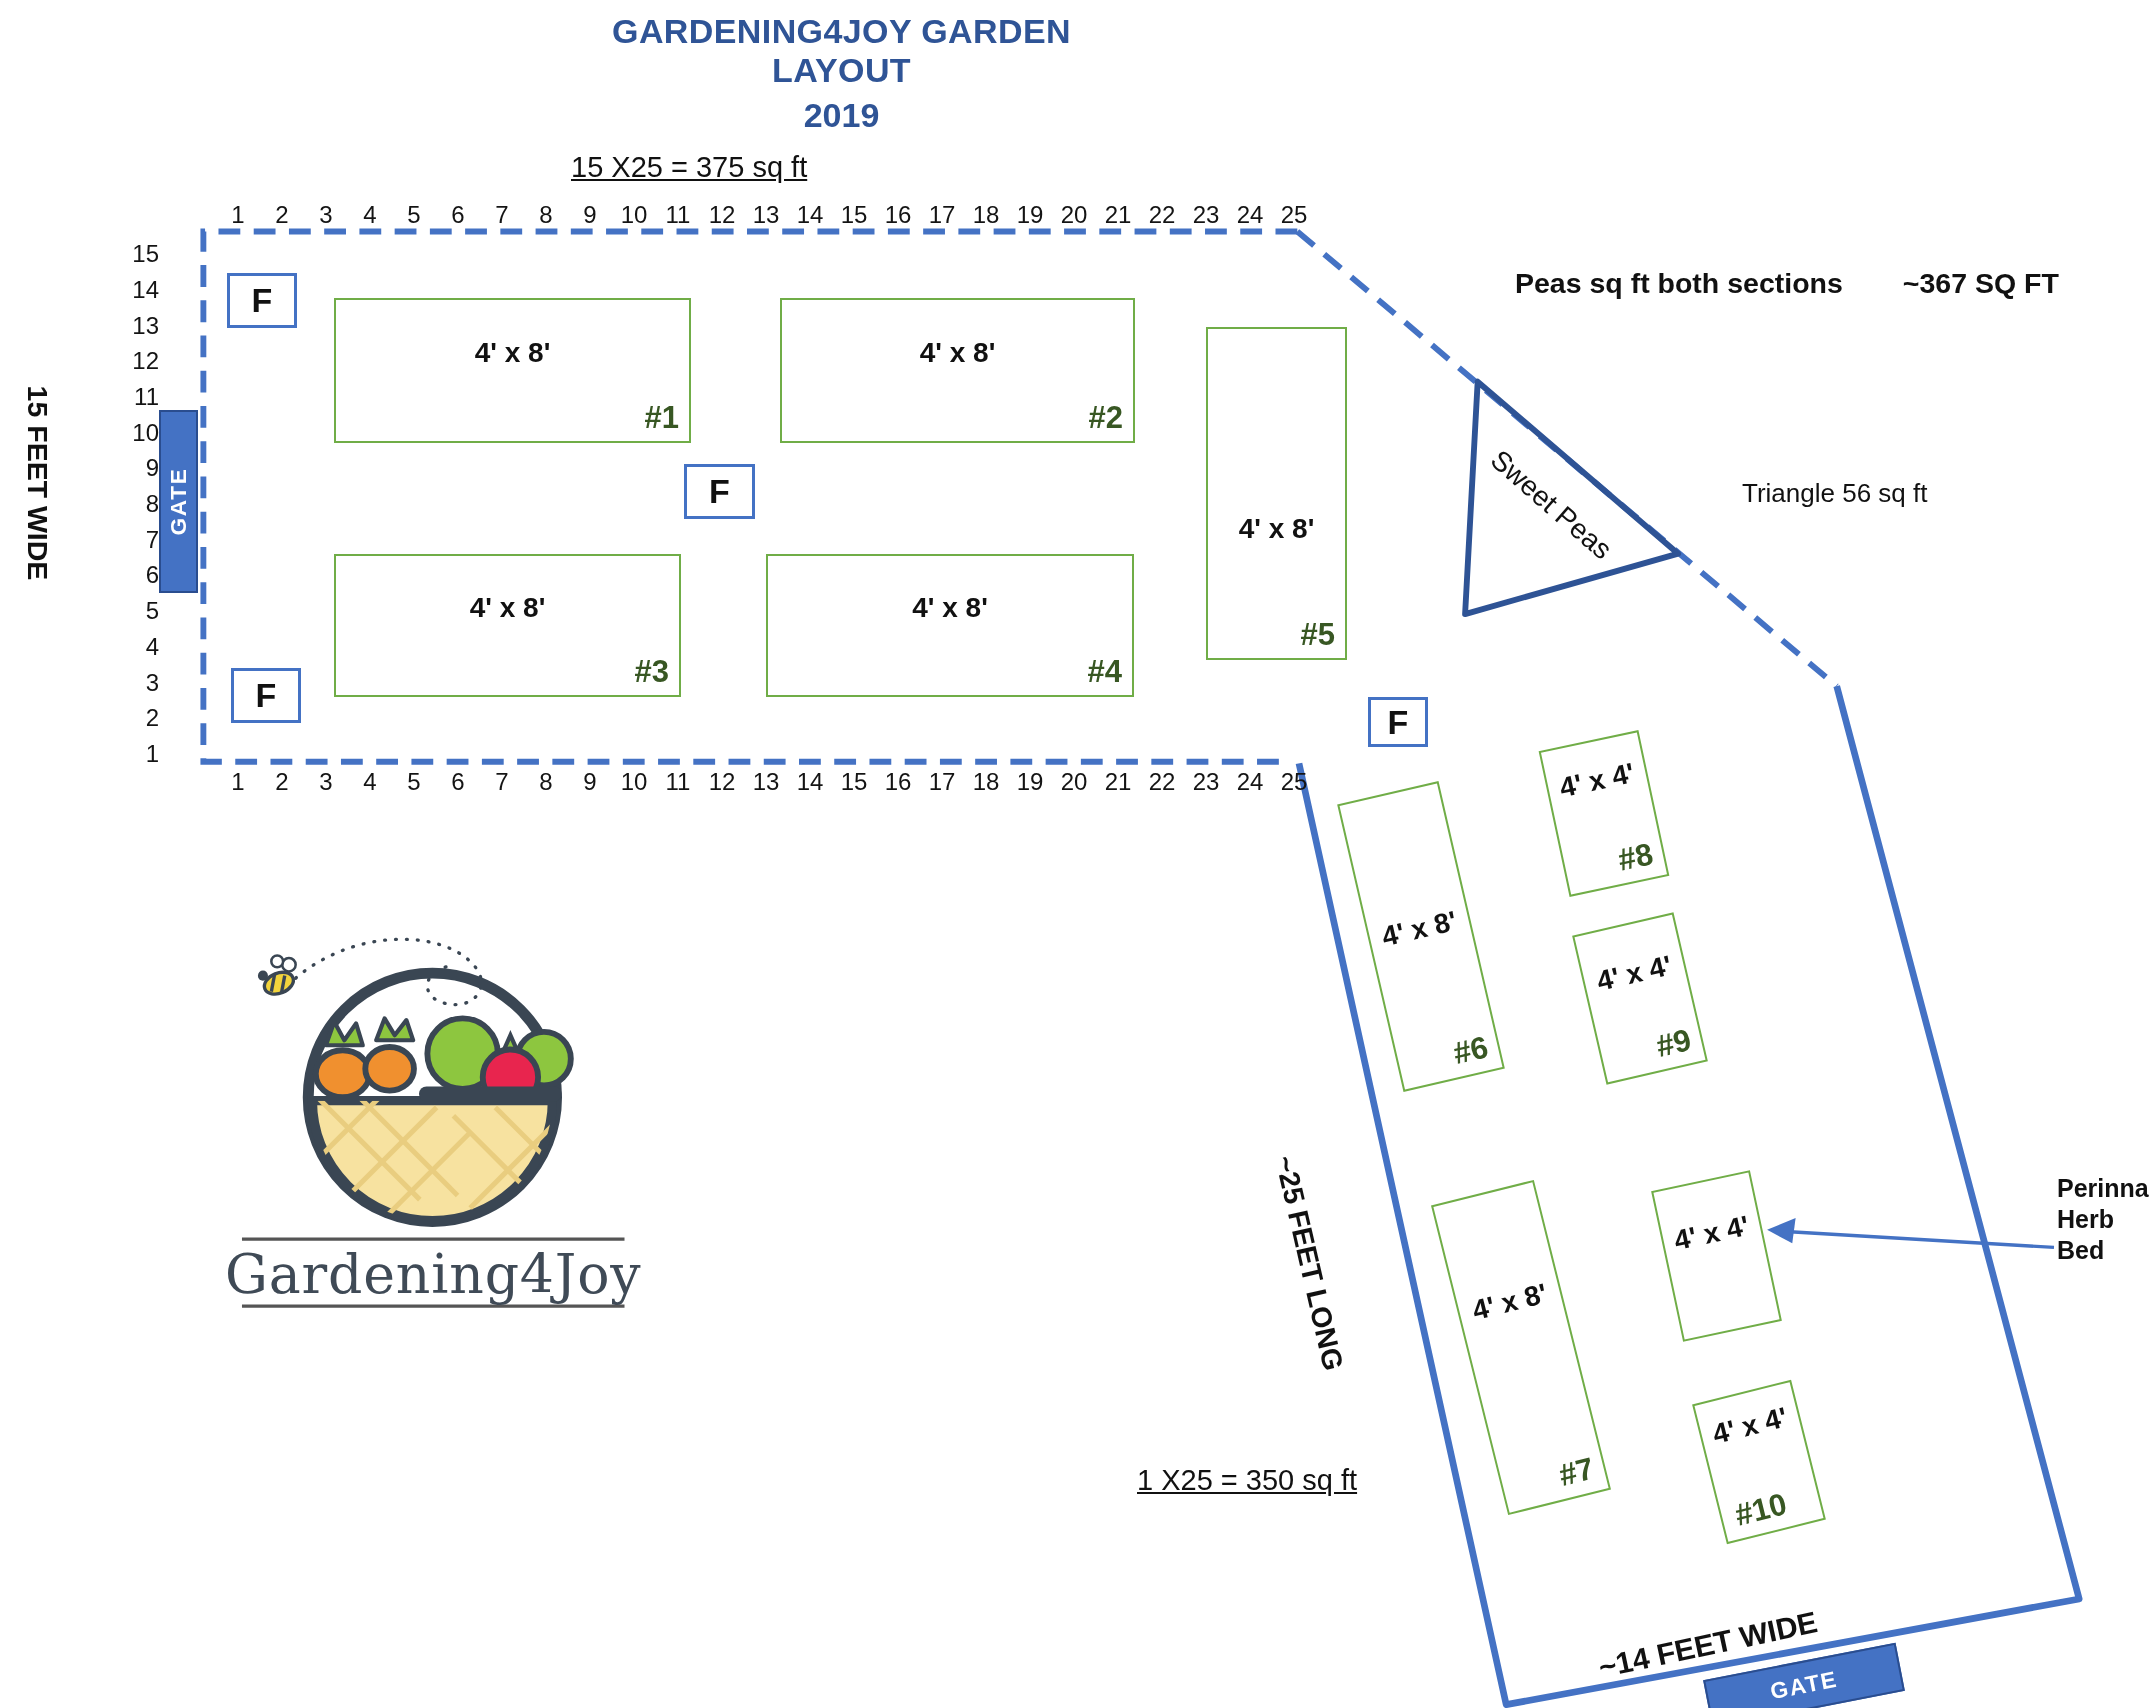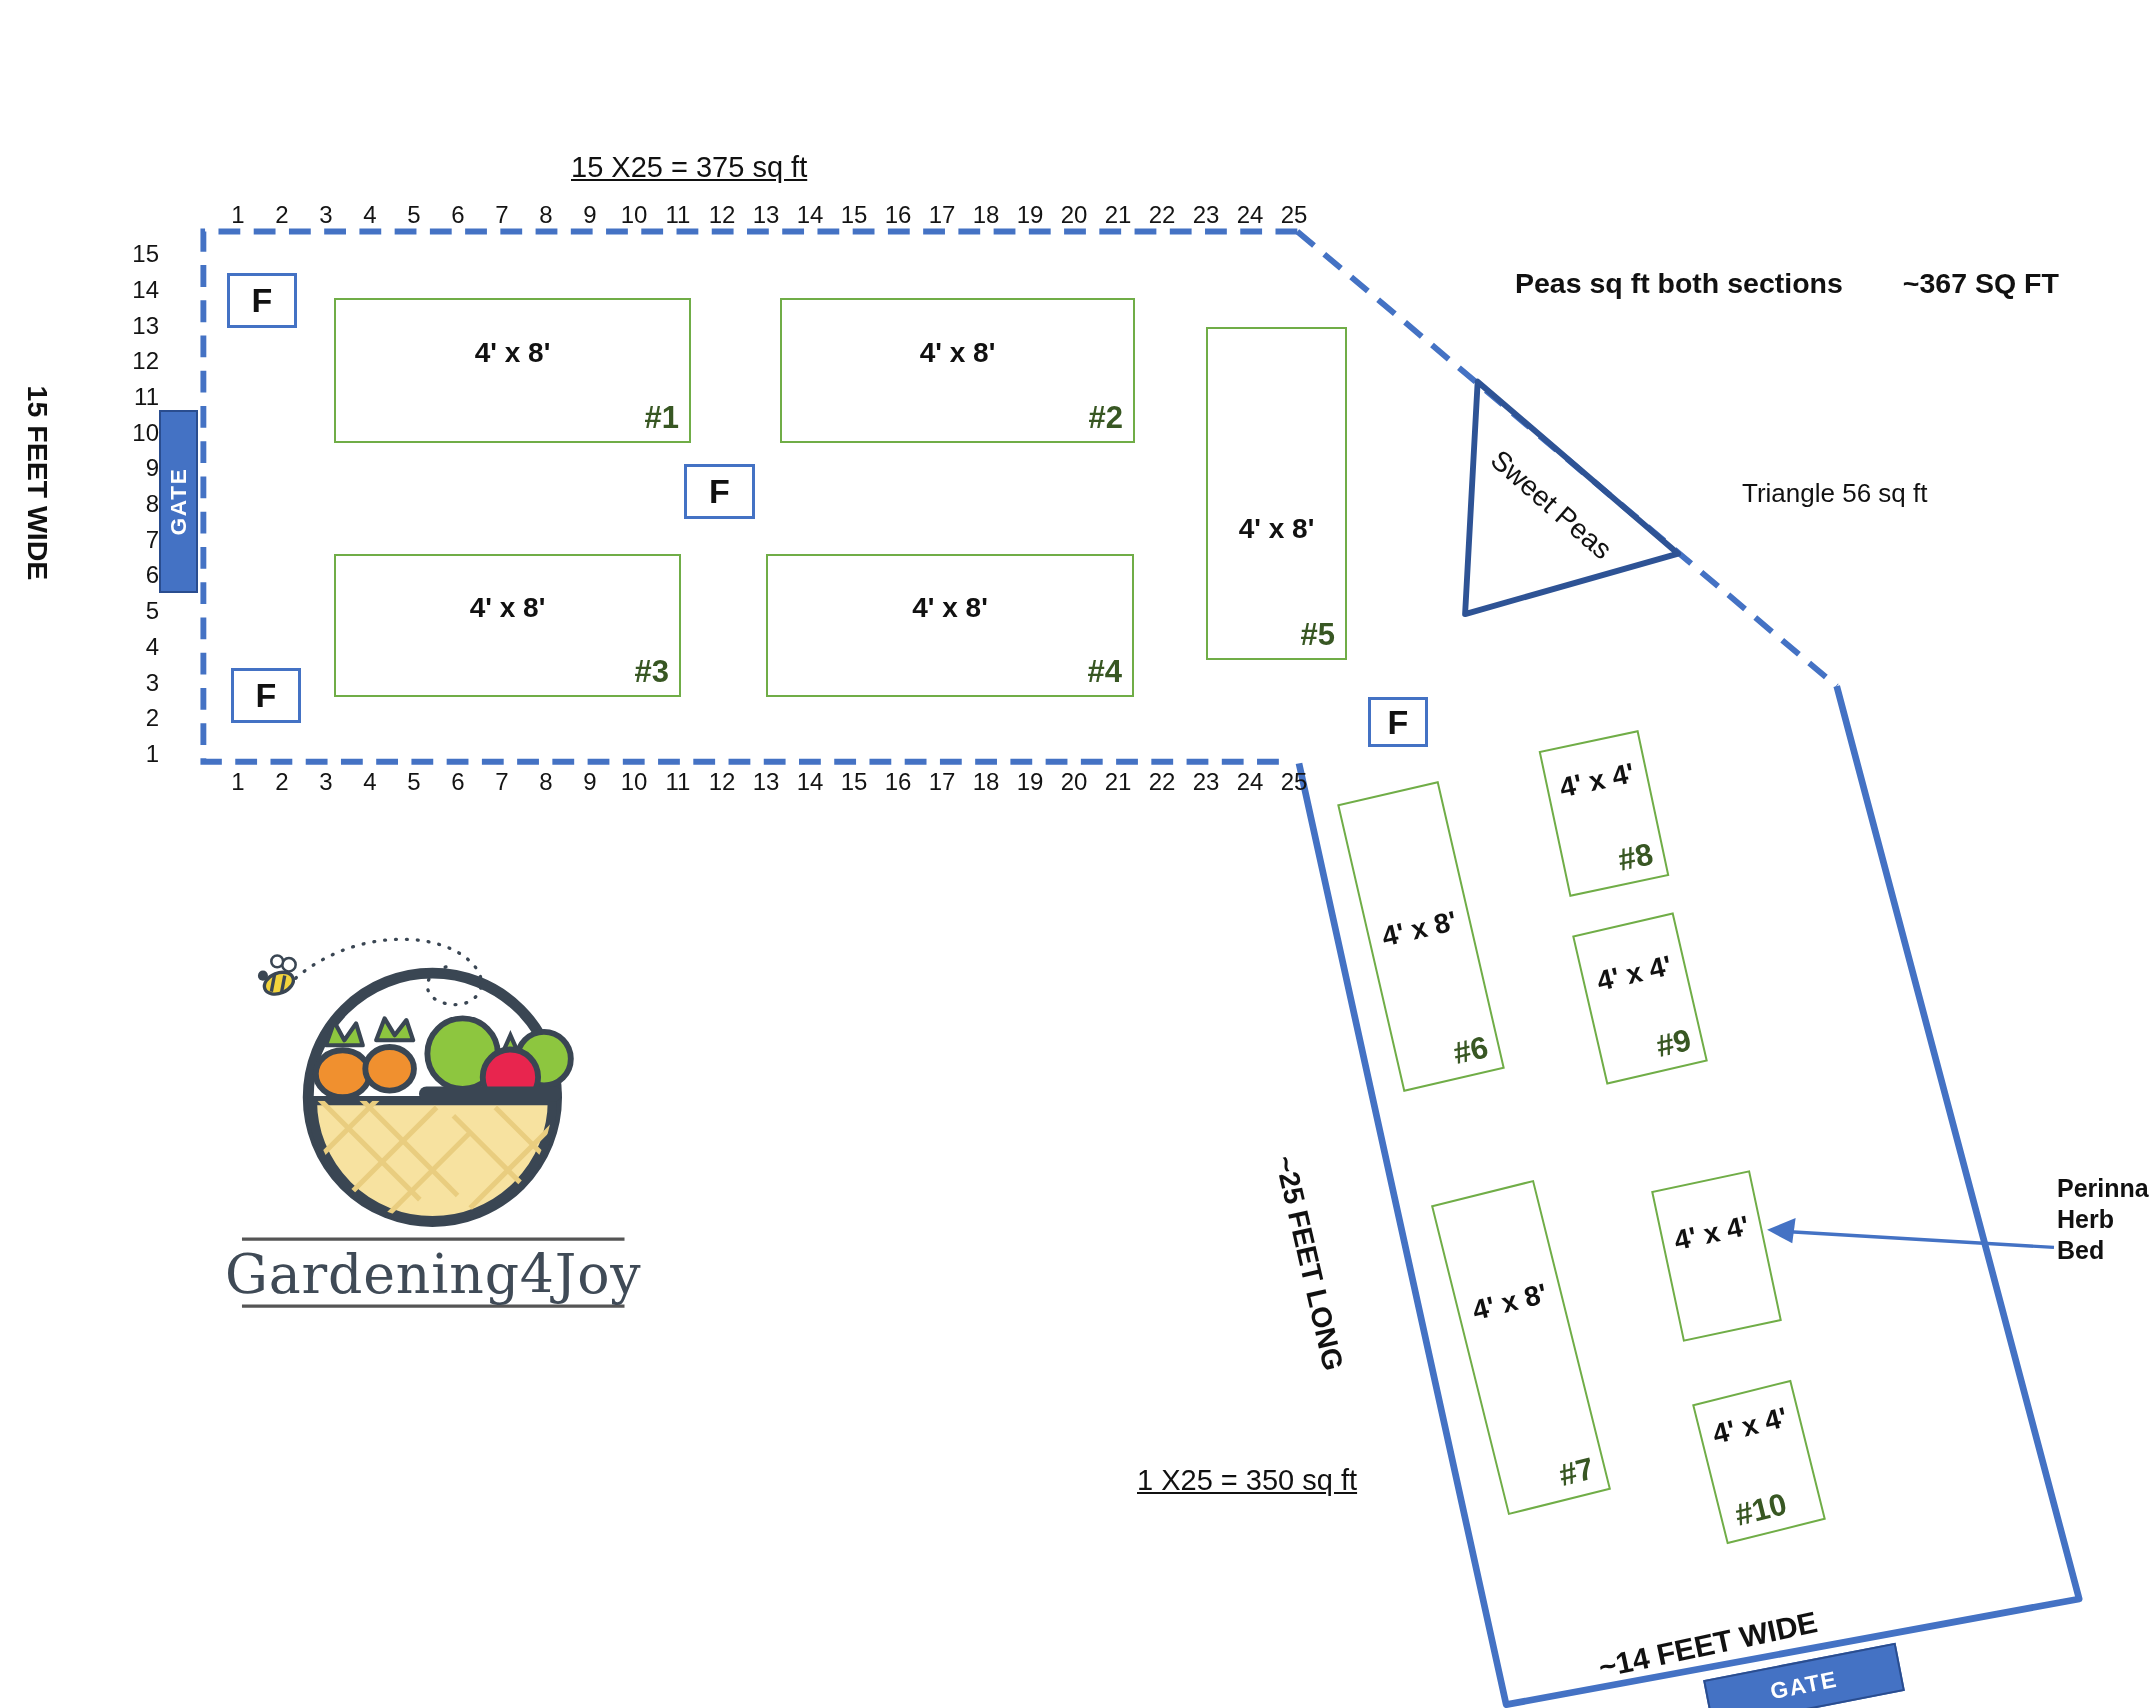--- a/index.html
+++ b/index.html
@@ -97,20 +97,24 @@
       </g>
 
       <line x1="508" y1="1304" x2="660" y2="1304" stroke="#3A4653" stroke-width="18" stroke-linecap="round"></line>
 
       <line x1="288" y1="1477" x2="744" y2="1477" stroke="#555" stroke-width="4"></line>
       <line x1="288" y1="1557" x2="744" y2="1557" stroke="#555" stroke-width="4"></line>
       <text x="516" y="1541" text-anchor="middle" font-family="DejaVu Serif, serif" font-size="64" letter-spacing="1" fill="#3F4A56">Gardening4Joy</text>
     </g>
   </svg>
 
+  <div class="abs title-wrap">
+    <div class="title-line">GARDENING4JOY GARDEN LAYOUT</div>
+    <div class="title-year">2019</div>
+  </div>
 
   <div class="abs area-label" style="left:571px;top:151px;">15 X25 = 375 sq ft</div>
 
   <div></div>
   <div></div>
   <div></div>
 
   <div class="cl side-label" style="left:37px;top:483px;transform:translate(-50%,-50%) rotate(90deg);">15  FEET WIDE</div>
 
   <div class="gate" style="left:159px;top:410px;width:39px;height:183px;">

